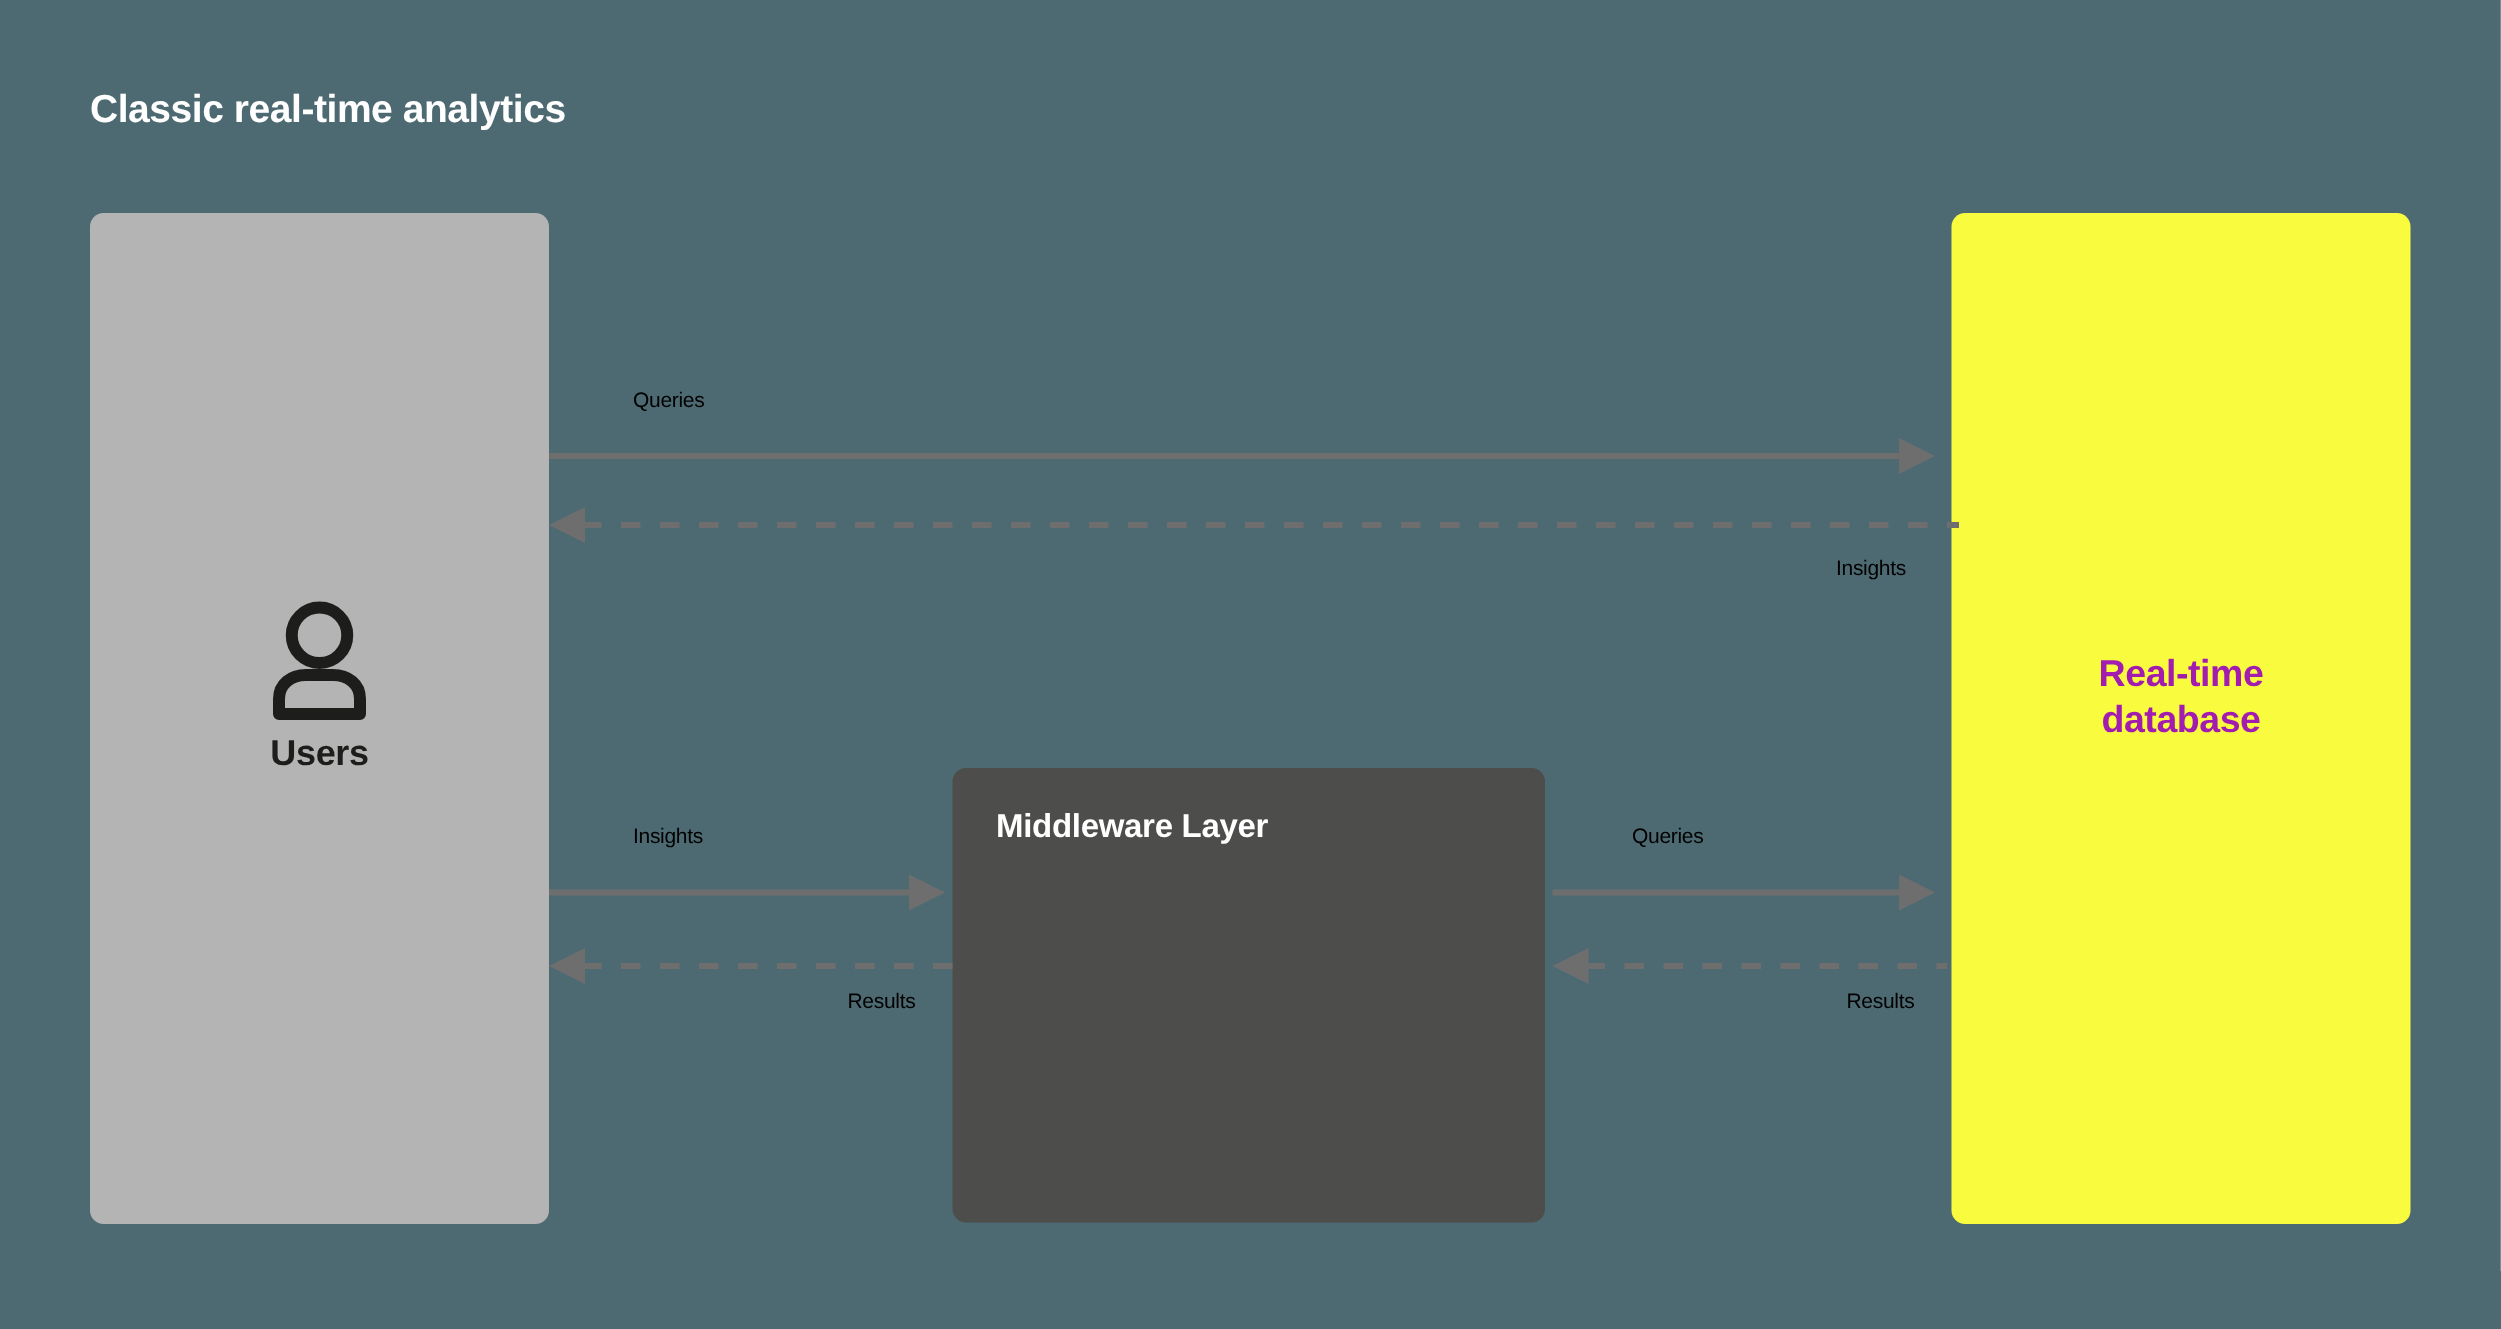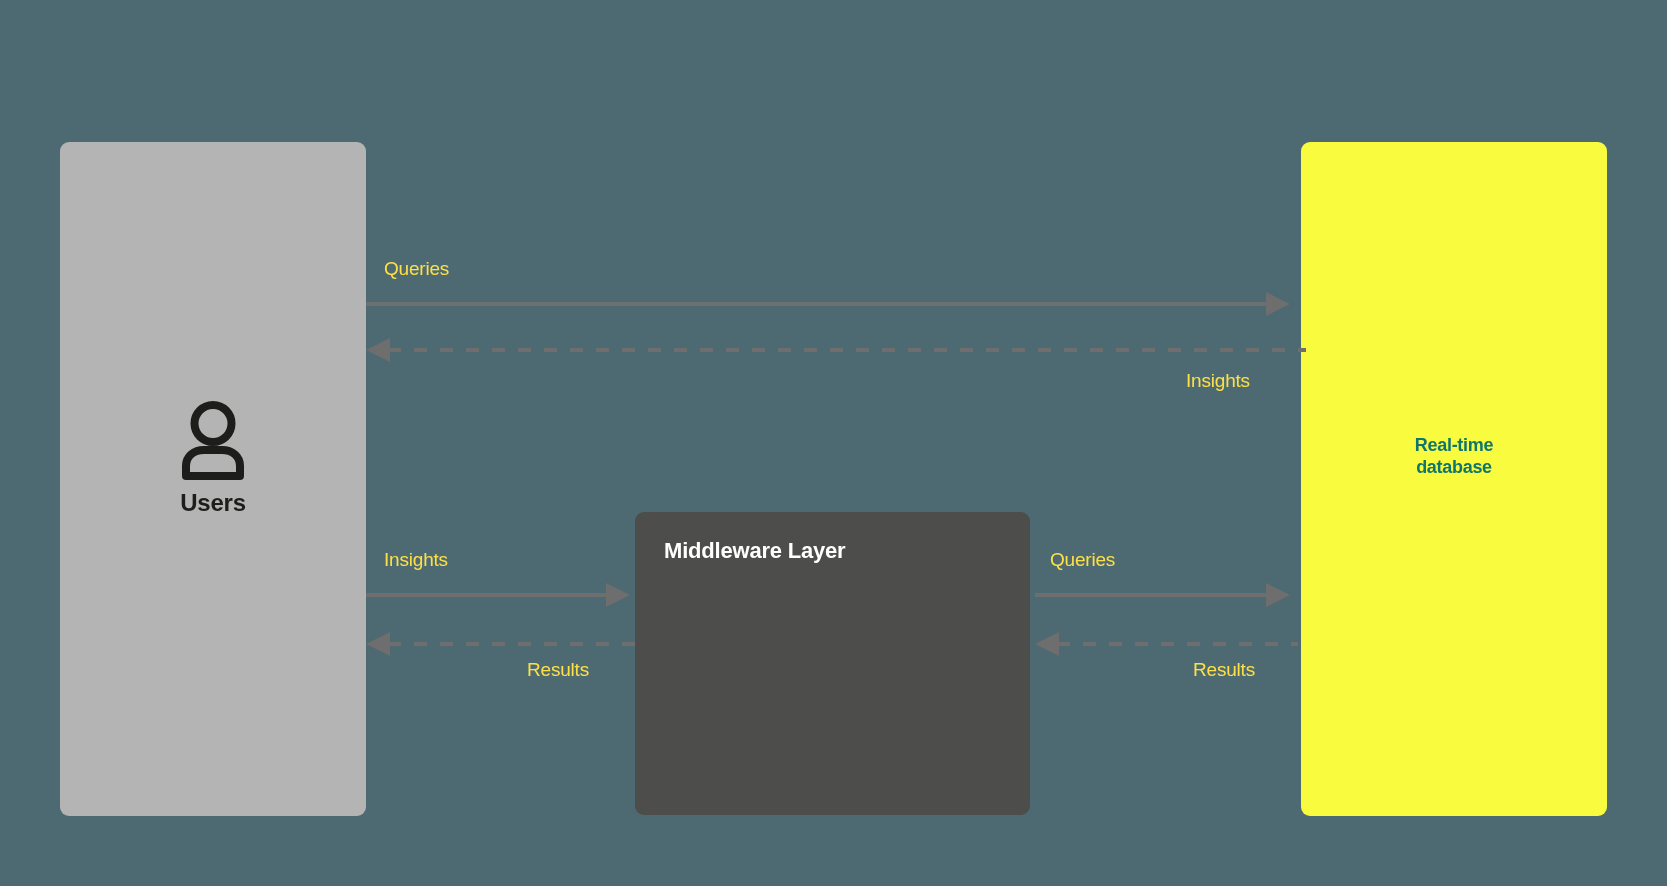--- a/index.html
+++ b/index.html
@@ -91,43 +91,44 @@
     width: 306px;
     height: 674px;
     background: #f9fb3f;
   }
   #database-label {
     position: absolute;
     left: 0;
     right: 0;
     top: 292px;
     text-align: center;
-    font-size: 18px;
-    font-weight: bold;
-    color: #0f766e;
+    font-size: 25px;
+    font-weight: bold;
+    color: #a21caf;
     line-height: 1.24;
     letter-spacing: -0.3px;
   }
 
   
   .flow {
     position: absolute;
     height: 24px;
   }
   .flow svg {
     display: block;
     overflow: visible;
   }
 
   .flow-label {
     position: absolute;
-    font-size: 19px;
-    color: #fde047;
+    font-size: 14px;
+    color: #000000;
     white-space: nowrap;
     letter-spacing: -0.2px;
+    margin-left: 38px;
   }
 
   
   #flow-queries-top   { left: 366px; top: 292px;  width: 924px; }
   #label-queries-top  { left: 384px; top: 258px; }
 
   #flow-insights      { left: 366px; top: 338px;  width: 940px; }
   #label-insights     { left: 1186px; top: 370px; text-align: center; }
 
   
@@ -142,20 +143,21 @@
   #label-queries-bot  { left: 1050px; top: 549px; }
 
   #flow-results-right { left: 1035px; top: 632px; width: 263px; }
   #label-results-right{ left: 1193px; top: 659px; }
 </style>
 </head>
 <body>
 
 <div id="canvas">
 
+  <div id="title">Classic real-time analytics</div>
 
   <div id="middleware-box" class="node">
     <div id="middleware-label">Middleware Layer</div>
   </div>
 
   <div id="users-box" class="node">
     <div id="users-inner">
       <svg id="user-icon" viewBox="0 0 66 80">
         <circle cx="33" cy="23.5" r="18.5" fill="none" stroke="#1d1d1b" stroke-width="8"></circle>
         <path d="M6 76 V66 C6 56 14 50 24 50 H42 C52 50 60 56 60 66 V76 Z" fill="none" stroke="#1d1d1b" stroke-width="8" stroke-linejoin="round"></path>

